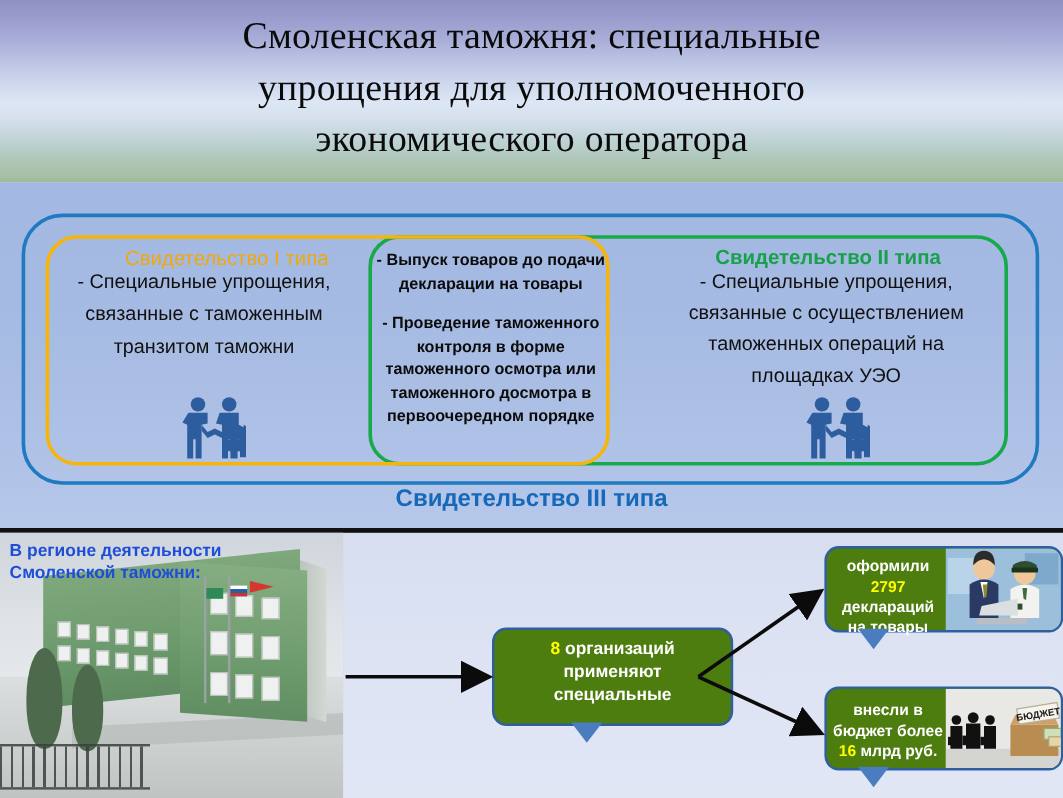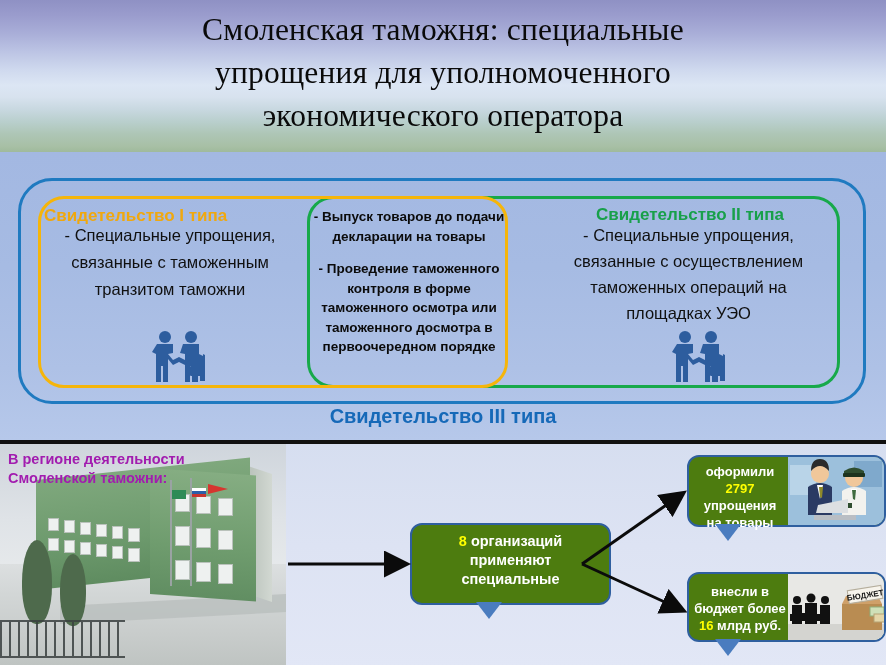--- a/index.html
+++ b/index.html
@@ -42,22 +42,22 @@
     border:3px solid #f5b50a;border-radius:26px;
     box-sizing:border-box;z-index:3;
   }
   .cert2-box{
     position:absolute;left:307px;top:44px;width:533px;height:192px;
     border:3px solid #17a94a;border-radius:26px;
     box-sizing:border-box;z-index:2;
   }
 
   .cert1-head{
-    position:absolute;left:44px;top:54px;width:290px;text-align:left;
-    font-size:17px;font-weight:bold;color:#f0a80e;z-index:6;
+    position:absolute;left:44px;top:54px;width:290px;text-align:center;
+    font-size:17px;font-weight:normal;color:#f0a80e;z-index:6;
   }
   .cert1-body{
     position:absolute;left:20px;top:70px;width:300px;text-align:center;
     font-size:16.5px;line-height:27px;color:#101010;z-index:6;
   }
   .cert2-head{
     position:absolute;left:540px;top:53px;width:300px;text-align:center;
     font-size:17px;font-weight:bold;color:#18a04a;z-index:6;
   }
   .cert2-body{
@@ -111,21 +111,21 @@
   .ph-tree{position:absolute;background:#4e6a4c;border-radius:50% 50% 45% 45%;}
   .ph-fence{position:absolute;left:0;top:176px;width:125px;height:34px;
     background:repeating-linear-gradient(90deg,#3a4040 0 2px,transparent 2px 9px);
     border-top:2px solid #3a4040;border-bottom:2px solid #3a4040;opacity:.85;}
   .ph-flagpole{position:absolute;width:2px;background:#9aa3a3;}
   .ph-flag{position:absolute;width:14px;height:9px;}
   .ph-path{position:absolute;left:60px;top:156px;width:226px;height:18px;
     background:#b7bcbb;transform:skewY(-3deg);opacity:.7;}
   .ph-label{
     position:absolute;left:8px;top:6px;width:260px;
-    font-size:14.5px;line-height:19px;font-weight:bold;color:#a21caf;z-index:5;
+    font-size:14.5px;line-height:19px;font-weight:bold;color:#1d4ed8;z-index:5;
   }
 
   
   .cbox{
     position:absolute;background:#4d7c0f;border:2px solid #2f5f9f;
     border-radius:12px;box-sizing:border-box;
     color:#fff;font-weight:bold;text-align:center;
   }
   .cbox .tail{
     position:absolute;bottom:-16px;left:30px;width:0;height:0;
@@ -303,21 +303,21 @@
     </div>
     <div>применяют</div>
     <div>специальные</div>
     <div class="tail"></div>
   </div>
 
   <div class="cbox" id="box-decl">
     <div class="cb-text">
       <div>оформили</div>
       <div class="hl">2797</div>
-      <div>упрощения</div>
+      <div>деклараций</div>
       <div>на товары</div>
     </div>
     <div class="cb-img">
       <div class="ill1"></div>
       <svg width="96" height="70" viewBox="0 0 96 70" style="position:absolute;left:0;top:0;">
         <rect x="0" y="0" width="96" height="70" fill="#9cc0dc"></rect>
         <rect x="2" y="8" width="26" height="30" fill="#b9d4e8"></rect>
         <rect x="66" y="4" width="28" height="26" fill="#7fa9cc"></rect>
 
         <circle cx="32" cy="17" r="9" fill="#f0c79a"></circle>

